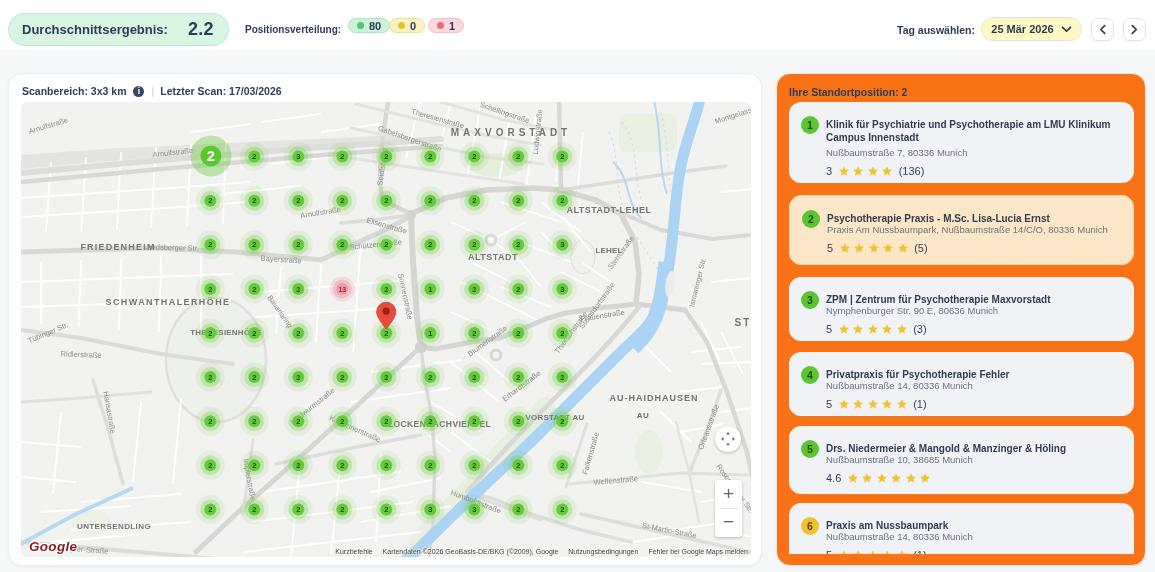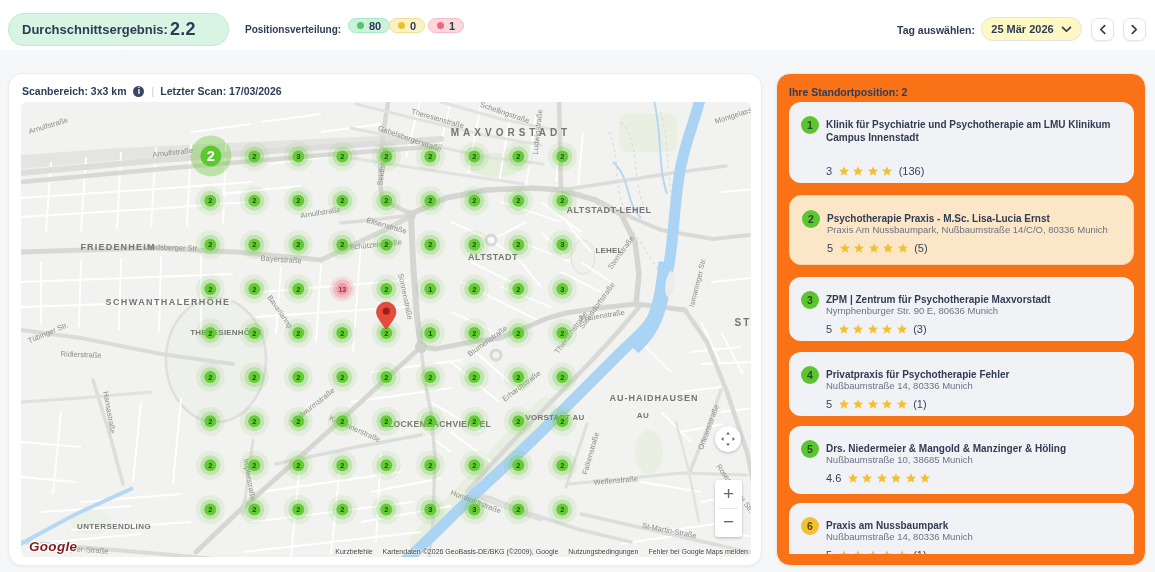--- a/index.html
+++ b/index.html
@@ -1,17 +1,17 @@
 <!DOCTYPE html>
 <html><head><meta charset="utf-8"><style>
 * { margin:0; padding:0; box-sizing:border-box; }
 html,body { width:1155px; height:572px; font-family:"Liberation Sans",sans-serif; background:#f6f7f9; overflow:hidden; }
 .topbar { position:absolute; left:0; top:0; width:1155px; height:50px; background:#ffffff; }
 .avg { position:absolute; left:8px; top:13px; width:221px; height:33px; background:#d8f4e2; border:1px solid #bcecd2; border-radius:16px; display:flex; align-items:center; padding-left:13px; color:#2e3c56; font-size:13px; font-weight:bold; }
-.avg b { font-size:18px; margin-left:2px; letter-spacing:0.3px; }
+.avg b { font-size:18px; margin-left:20px; letter-spacing:0.3px; }
 .pvlabel { position:absolute; left:245px; top:24px; font-size:10px; font-weight:bold; color:#2e3c56; }
 .pill { position:absolute; top:18px; height:15px; border-radius:8px; display:flex; align-items:center; font-size:11px; font-weight:bold; color:#2e3c56; padding:0 8px; }
 .pill .dot { width:7px; height:7px; border-radius:50%; margin-right:5px; }
 .pg { left:348px; background:#cdf2db; border:1px solid #a8e8c5; }
 .pg .dot { background:#4fc667; }
 .py { left:389px; background:#fbf2c3; border:1px solid #f0e094; }
 .py .dot { background:#e7c32f; }
 .pr { left:428px; background:#fbd8dd; border:1px solid #f4bcc4; }
 .pr .dot { background:#ec6a7d; }
 .taglabel { position:absolute; left:897px; top:24px; font-size:10.5px; font-weight:bold; color:#2e3c56; }
@@ -765,20 +765,21 @@
     <div class="glogo">Google</div>
     <div class="attrib">Kurzbefehle<span>Kartendaten ©2026 GeoBasis-DE/BKG (©2009), Google</span><span>Nutzungsbedingungen</span><span>Fehler bei Google Maps melden</span></div>
   </div>
 </div>
 
 <div class="panel">
   <div class="ptitle">Ihre Standortposition: 2</div>
   <div class="card" style="top:28px;height:81px;">
       <div class="badge bg">1</div>
       <div class="ctitle">Klinik für Psychiatrie und Psychotherapie am LMU Klinikum<br>Campus Innenstadt</div>
+      <div class="caddr" style="top:45px;">Nußbaumstraße 7, 80336 Munich</div>
       <div class="crate" style="top:63px;">
         <span class="rnum">3</span>
         <svg class="star" width="12" height="12" viewBox="0 0 24 24">
           <path fill="#f2c12f" d="M12 17.6 5.8 21.4 7.4 14.3 2 9.5l7.2-.6L12 2.3l2.8 6.6 7.2.6-5.4 4.8 1.6 7.1z"></path>
         </svg>
         <svg class="star" width="12" height="12" viewBox="0 0 24 24">
           <path fill="#f2c12f" d="M12 17.6 5.8 21.4 7.4 14.3 2 9.5l7.2-.6L12 2.3l2.8 6.6 7.2.6-5.4 4.8 1.6 7.1z"></path>
         </svg>
         <svg class="star" width="12" height="12" viewBox="0 0 24 24">
           <path fill="#f2c12f" d="M12 17.6 5.8 21.4 7.4 14.3 2 9.5l7.2-.6L12 2.3l2.8 6.6 7.2.6-5.4 4.8 1.6 7.1z"></path>

